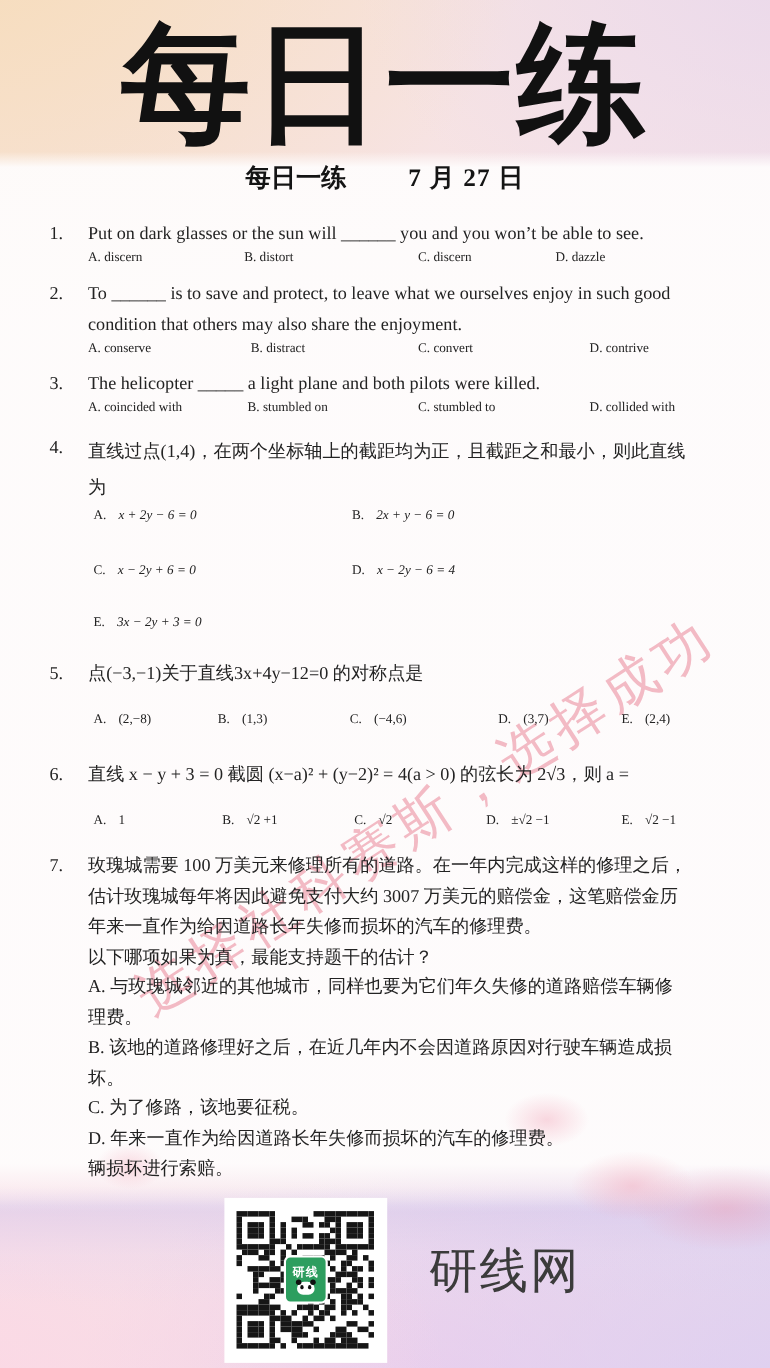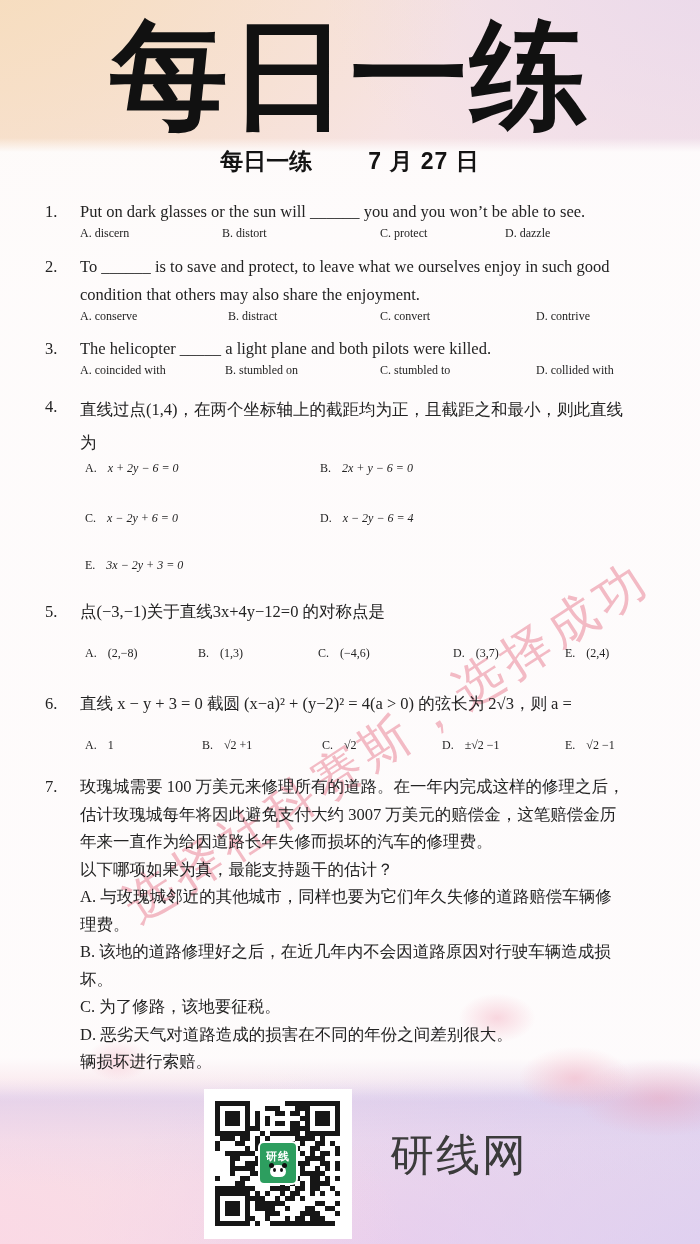--- a/index.html
+++ b/index.html
@@ -38,21 +38,21 @@
     position:absolute;top:6px;left:0;right:0;z-index:2;text-align:center;
     font-size:118px;line-height:137px;font-weight:600;color:#111;
     font-family:"DejaVu Serif","Liberation Serif",serif;letter-spacing:2px;
   }
   .subtitle{
     position:absolute;top:146px;left:0;right:0;z-index:2;
     display:flex;justify-content:center;align-items:baseline;gap:56px;
     font-size:23px;color:#141414;
   }
   .subtitle .st-name{font-family:"Liberation Sans","DejaVu Sans",sans-serif;font-weight:700;}
-  .subtitle .st-date{font-family:Liberation Sans, sans-serif;font-weight:600;letter-spacing:1px;}
+  .subtitle .st-date{font-family:Liberation Serif, serif;font-weight:600;letter-spacing:1px;}
   .content{position:absolute;left:80px;top:190px;width:575px;z-index:2;}
   .q{position:absolute;left:0;width:575px;}
   .qnum{position:absolute;left:-35px;top:0;font-size:16.5px;line-height:28px;}
   .qline{font-size:16.5px;line-height:28px;}
   .q4 .qline{line-height:33px;}
   .q7 .qline{line-height:27.5px;}
   .optrow{position:relative;height:24px;}
   .q4 .optrow{height:26px;}
   .optrow span{position:absolute;top:0;white-space:nowrap;font-size:12px;}
   .olabel{margin-right:11px;}
@@ -95,21 +95,21 @@
   </div>
 
   <div class="content">
 
     <div class="q" style="top:8px">
       <span class="qnum">1.</span>
       <div class="qline">Put on dark glasses or the sun will ______ you and you won’t be able to see.</div>
       <div class="optrow">
         <span style="left:0">A. discern</span>
         <span style="left:142px">B. distort</span>
-        <span style="left:300px">C. protect</span>
+        <span style="left:300px">C. discern</span>
         <span style="left:425px">D. dazzle</span>
       </div>
     </div>
 
     <div class="q" style="top:63px">
       <span class="qnum">2.</span>
       <div class="qline">To ______ is to save and protect, to leave what we ourselves enjoy in such good</div>
       <div class="qline">condition that others may also share the enjoyment.</div>
       <div class="optrow">
         <span style="left:0">A. conserve</span>
@@ -175,21 +175,21 @@
       <span class="qnum">7.</span>
       <div class="qline">玫瑰城需要 100 万美元来修理所有的道路。在一年内完成这样的修理之后，</div>
       <div class="qline">估计玫瑰城每年将因此避免支付大约 3007 万美元的赔偿金，这笔赔偿金历</div>
       <div class="qline">年来一直作为给因道路长年失修而损坏的汽车的修理费。</div>
       <div class="qline">以下哪项如果为真，最能支持题干的估计？</div>
       <div class="qline">A. 与玫瑰城邻近的其他城市，同样也要为它们年久失修的道路赔偿车辆修</div>
       <div class="qline">理费。</div>
       <div class="qline">B. 该地的道路修理好之后，在近几年内不会因道路原因对行驶车辆造成损</div>
       <div class="qline">坏。</div>
       <div class="qline">C. 为了修路，该地要征税。</div>
-      <div class="qline">D. 恶劣天气对道路造成的损害在不同的年份之间差别很大。</div>
+      <div class="qline">D. 年来一直作为给因道路长年失修而损坏的汽车的修理费。</div>
       <div class="qline">辆损坏进行索赔。</div>
     </div>
 
   </div>
 
   <div class="qr-card">
     <div class="qr-grid" id="qr">
         <div class="qm" style="left: 0px; top: 0px;"></div>
         <div class="qm" style="left: 5px; top: 0px;"></div>
         <div class="qm" style="left: 10px; top: 0px;"></div>

